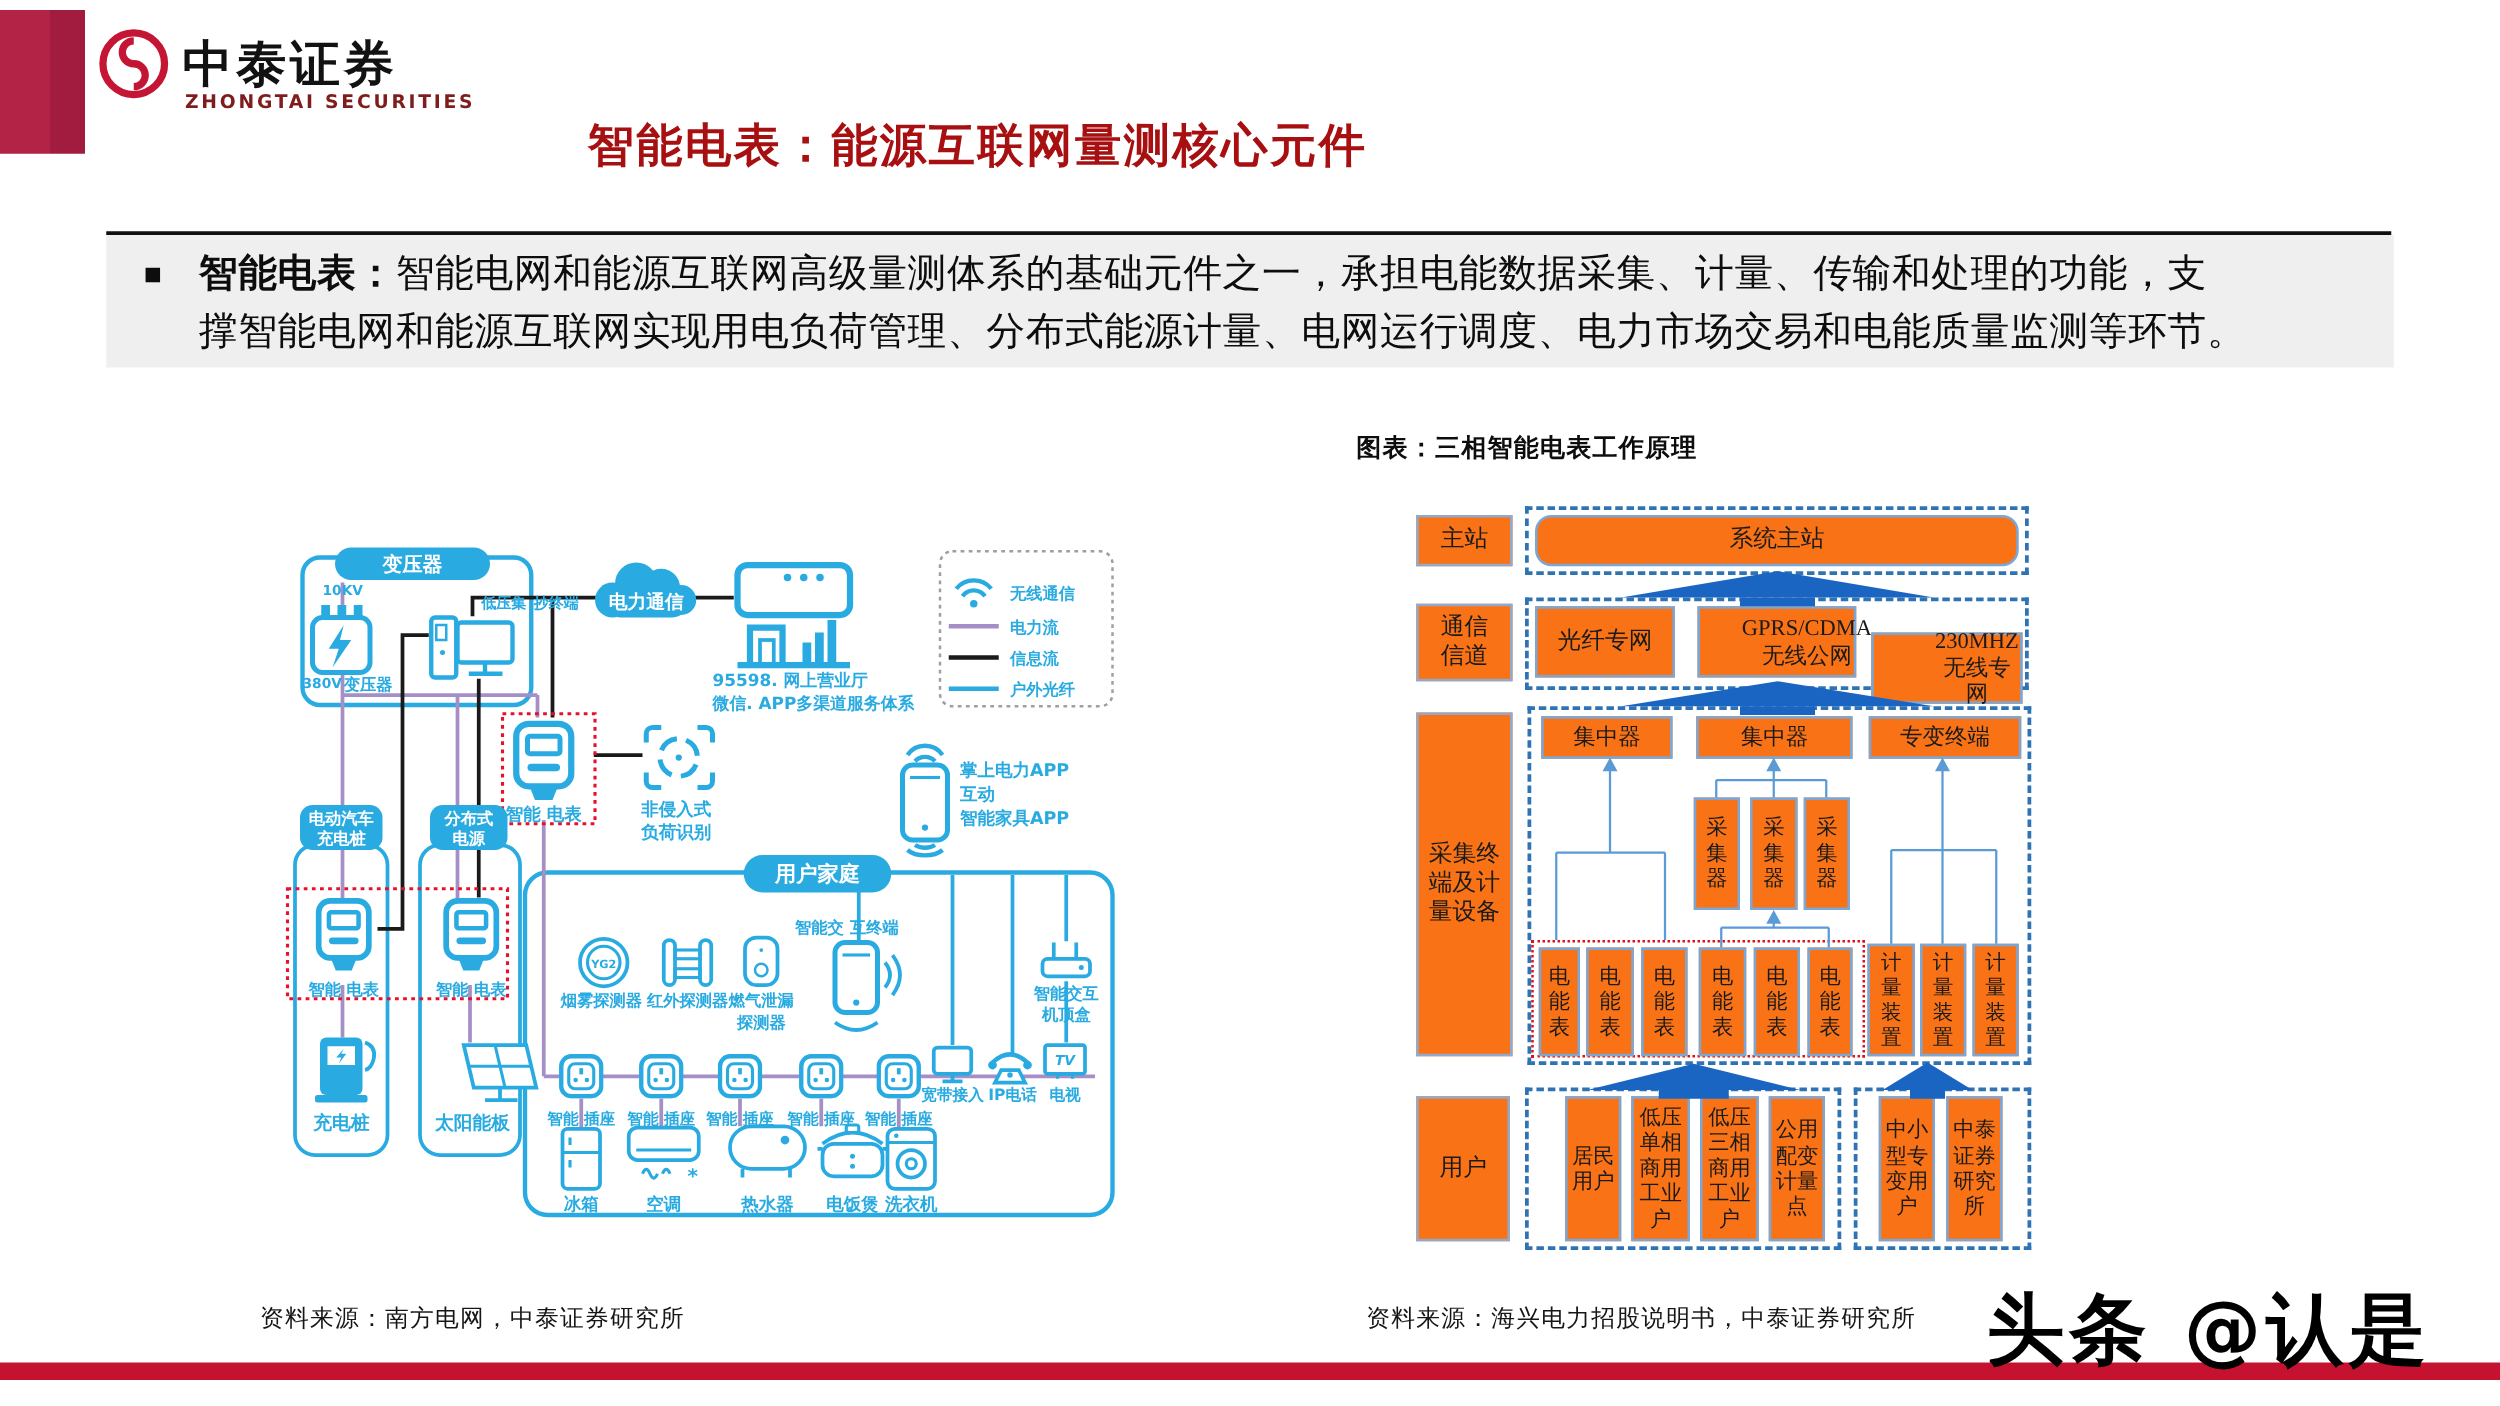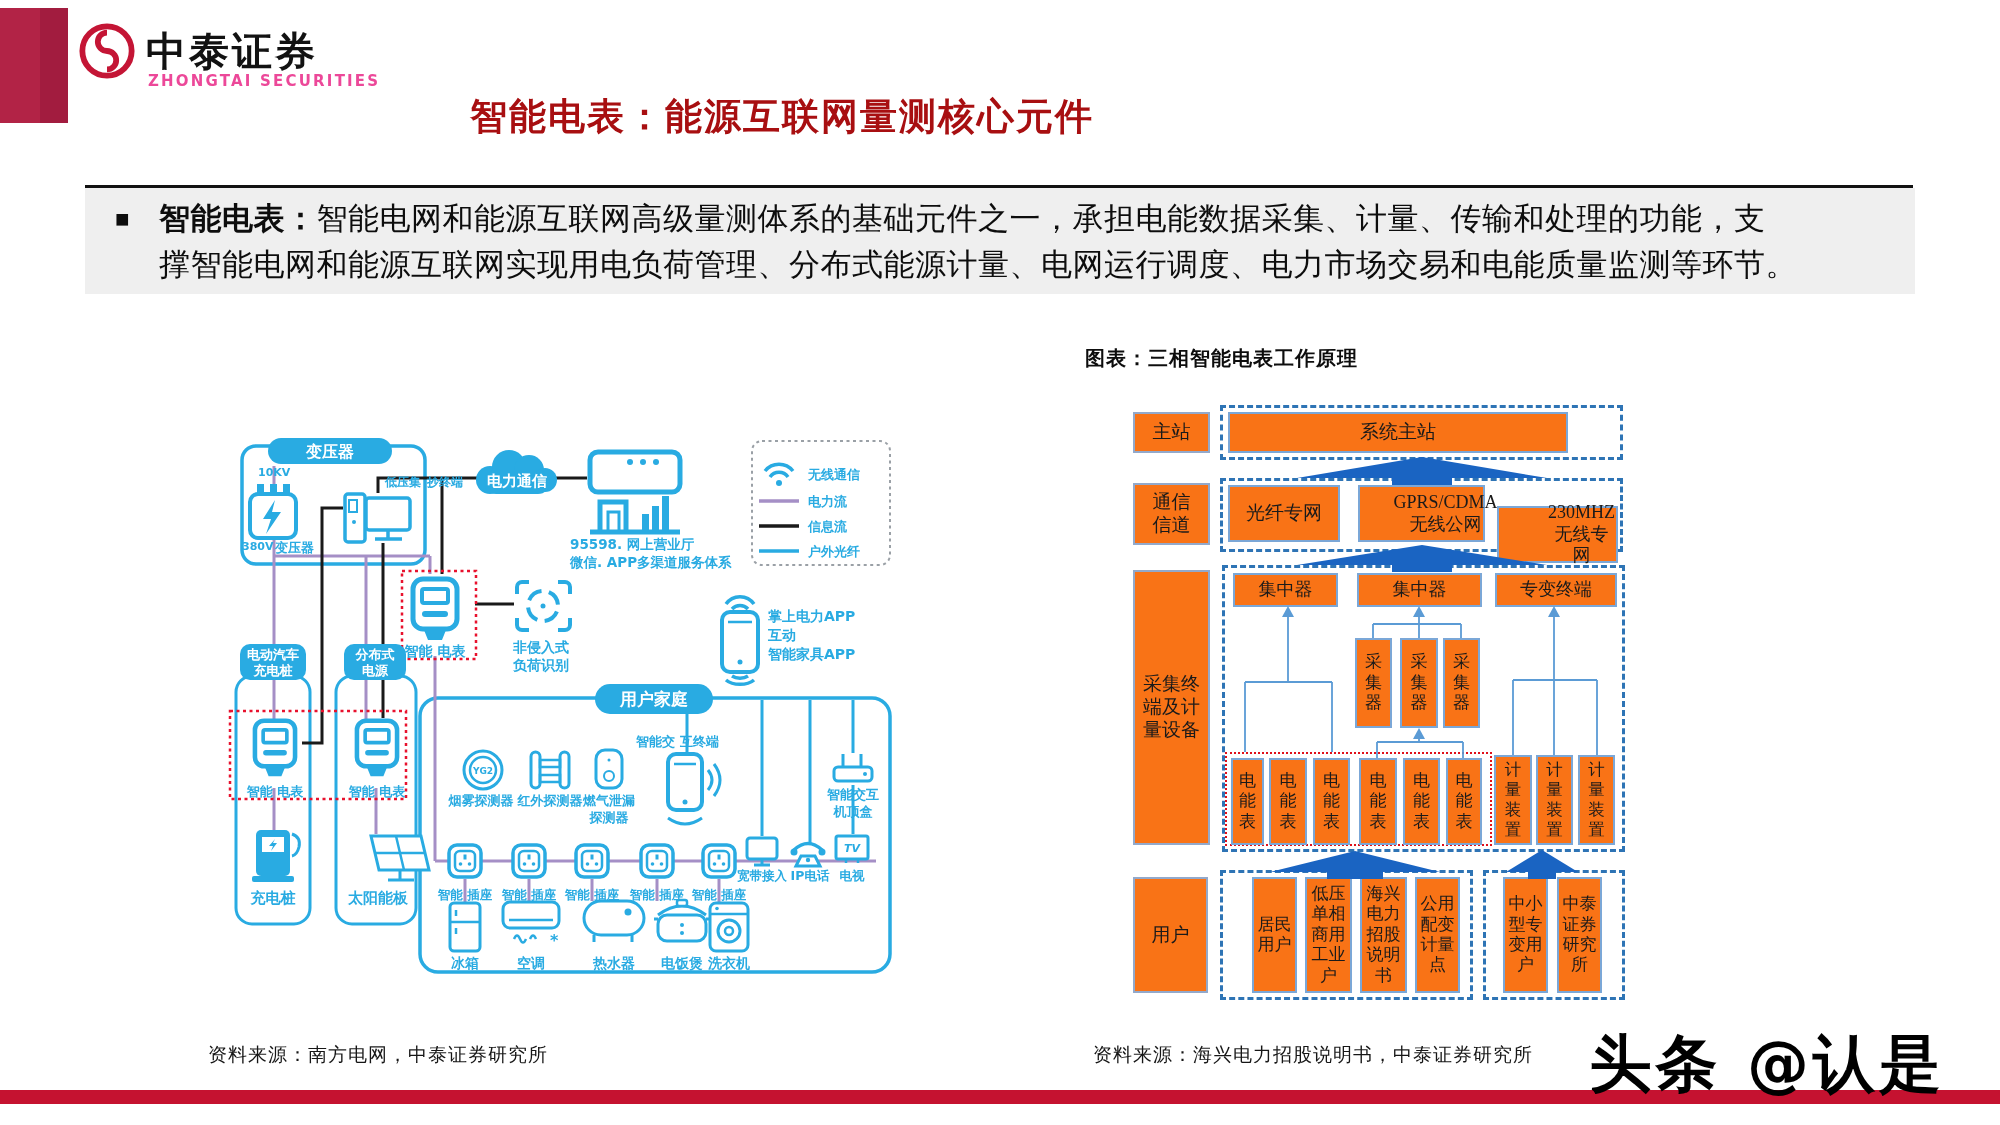--- a/index.html
+++ b/index.html
@@ -6,21 +6,21 @@
   .slide{position:relative;width:2000px;height:1125px;background:#fff;overflow:hidden;
          font-family:"Liberation Serif","DejaVu Serif",serif;color:#111;}
   .abs{position:absolute;}
   
   .corner-l{left:0;top:8px;width:40px;height:115px;background:#B22346;}
   .corner-r{left:40px;top:8px;width:28px;height:115px;background:#A21C3F;}
   .logo-mark{left:78px;top:22px;width:58px;height:58px;}
   .logo-cn{left:146px;top:24px;font-family:"DejaVu Sans","Liberation Sans",sans-serif;
            font-weight:bold;font-size:40px;letter-spacing:3px;color:#121212;}
   .logo-en{left:148px;top:72px;font-family:"DejaVu Sans","Liberation Sans",sans-serif;
-           font-weight:bold;font-size:15px;letter-spacing:2.2px;color:#ec4899;}
+           font-weight:bold;font-size:15px;letter-spacing:2.2px;color:#7f1d1d;}
   .title{left:470px;top:92px;font-size:37px;font-weight:bold;color:#A80F11;letter-spacing:2px;}
   .rule{left:85px;top:185px;width:1828px;height:3px;background:#111;}
   .summary{left:85px;top:188px;width:1830px;height:106px;background:#EFEFEF;}
   .sum-line{position:absolute;left:30px;white-space:nowrap;font-size:31px;letter-spacing:0.5px;color:#0d0d0d;}
   .sum-l1{top:10px;}
   .sum-l2{top:56px;padding-left:44px;}
   .bullet{display:inline-block;width:44px;font-size:24px;vertical-align:2px;}
   .lead{font-weight:bold;}
   .caption{font-size:20px;font-weight:bold;color:#0d0d0d;letter-spacing:1px;}
   .cap-l{left:205px;top:345px;}
@@ -342,21 +342,21 @@
     <div class="bx rlabel" style="left:3px;top:17px;width:77px;height:41px;">主站</div>
     <div class="bx rlabel" style="left:3px;top:88px;width:77px;height:62px;">
         <span class="narrow">通信信道</span>
       </div>
     <div class="bx rlabel" style="left:3px;top:175px;width:77px;height:275px;">
         <span class="narrow3">采集终端及计量设备</span>
       </div>
     <div class="bx rlabel" style="left:3px;top:482px;width:75px;height:116px;">用户</div>
 
     <div class="dash" style="left:90px;top:10px;width:403px;height:55px;"></div>
-    <div class="bx solid" style="left:98px;top:17px;width:340px;height:41px;">系统主站</div>
+    <div class="bx solid" style="left:98px;top:17px;width:387px;height:41px;border-radius:13px;">系统主站</div>
 
     <div class="dash" style="left:90px;top:83px;width:403px;height:74px;"></div>
     <div class="bx solid" style="left:98px;top:90px;width:112px;height:57px;">光纤专网</div>
     <div class="bx solid two" style="left:228px;top:90px;width:127px;height:57px;">
       <span>GPRS/CDMA</span>
         <span>无线公网</span>
     </div>
     <div class="bx solid two" style="left:367px;top:90px;width:121px;height:57px;margin-top:21px;">
       <span>230MHZ</span>
         <span>无线专网</span>
@@ -377,21 +377,21 @@
     <div class="bx vbox" style="left:273px;top:363px;width:37px;height:87px;">电能表</div>
     <div class="bx vbox" style="left:316px;top:363px;width:36px;height:87px;">电能表</div>
     <div class="bx vbox" style="left:364px;top:360px;width:38px;height:90px;font-size:16.5px;">计量装置</div>
     <div class="bx vbox" style="left:406px;top:360px;width:37px;height:90px;font-size:16.5px;">计量装置</div>
     <div class="bx vbox" style="left:448px;top:360px;width:37px;height:90px;font-size:16.5px;">计量装置</div>
 
     <div class="dash" style="left:90px;top:475px;width:253px;height:130px;"></div>
     <div class="dash" style="left:353px;top:475px;width:142px;height:130px;"></div>
     <div class="bx vbox" style="left:122px;top:482px;width:45px;height:116px;">居民用户</div>
     <div class="bx vbox" style="left:175px;top:482px;width:47px;height:116px;">低压单相商用工业户</div>
-    <div class="bx vbox" style="left:230px;top:482px;width:47px;height:116px;">海兴电力招股说明书</div>
+    <div class="bx vbox" style="left:230px;top:482px;width:47px;height:116px;">低压三相商用工业户</div>
     <div class="bx vbox" style="left:285px;top:482px;width:45px;height:116px;">公用配变计量点</div>
     <div class="bx vbox" style="left:373px;top:482px;width:45px;height:116px;">中小型专变用户</div>
     <div class="bx vbox" style="left:427px;top:482px;width:45px;height:116px;">中泰证券研究所</div>
 
     <svg id="rarrows" width="505" height="615" viewBox="0 0 505 615">
       <g fill="#1A64C2">
         <polygon points="167,83 292,62 417,83"></polygon>
           <rect x="262" y="83" width="60" height="7"></rect>
         <polygon points="167,170 292,150 417,170"></polygon>
           <rect x="262" y="170" width="60" height="7"></rect>

